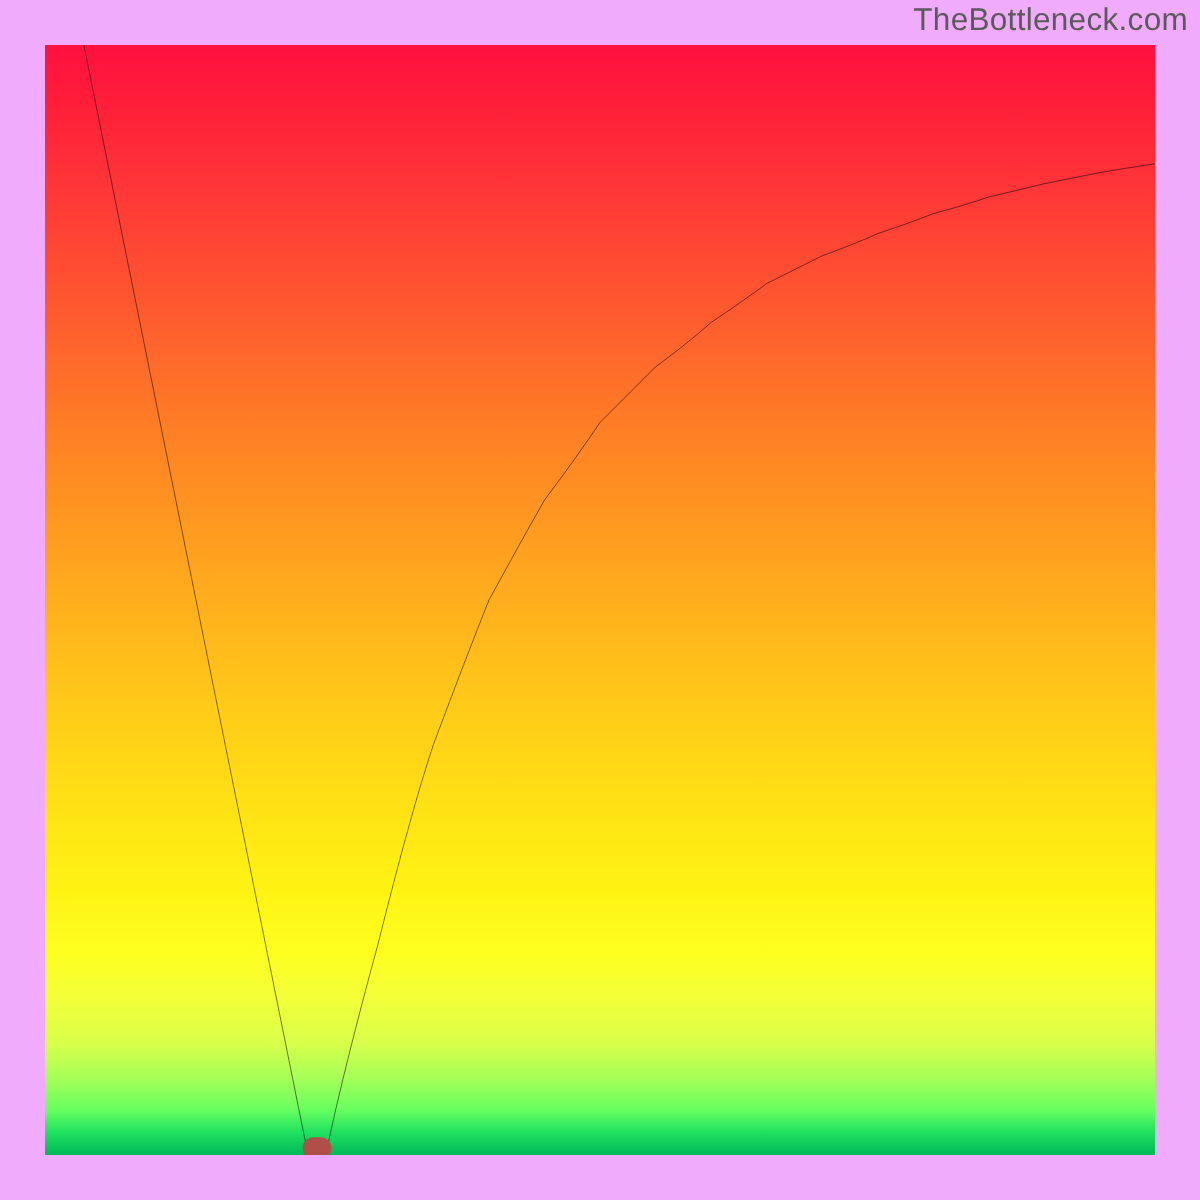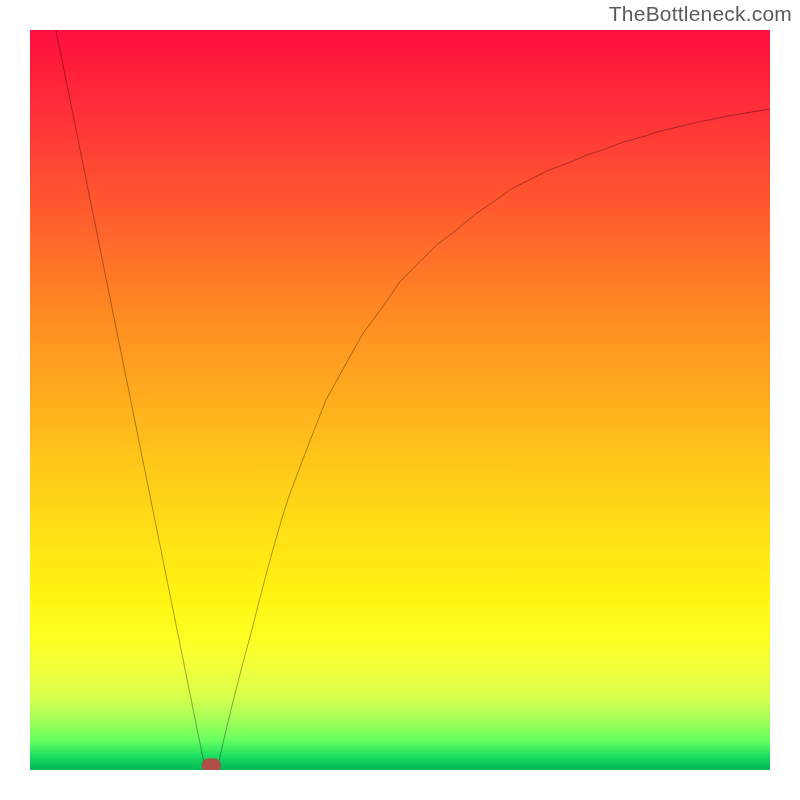--- a/index.html
+++ b/index.html
@@ -8,21 +8,21 @@
     width: 800px;
     height: 800px;
     overflow: hidden;
     background: #000;
     font-family: Arial, Helvetica, sans-serif;
   }
   .frame {
     position: relative;
     width: 800px;
     height: 800px;
-    background: #ffffff;
+    background: #f0abfc;
   }
   .watermark {
     position: absolute;
     top: 2px;
     right: 8px;
     color: #5a5a5a;
     font-size: 21px;
     font-weight: 400;
     letter-spacing: 0.2px;
     z-index: 10;

